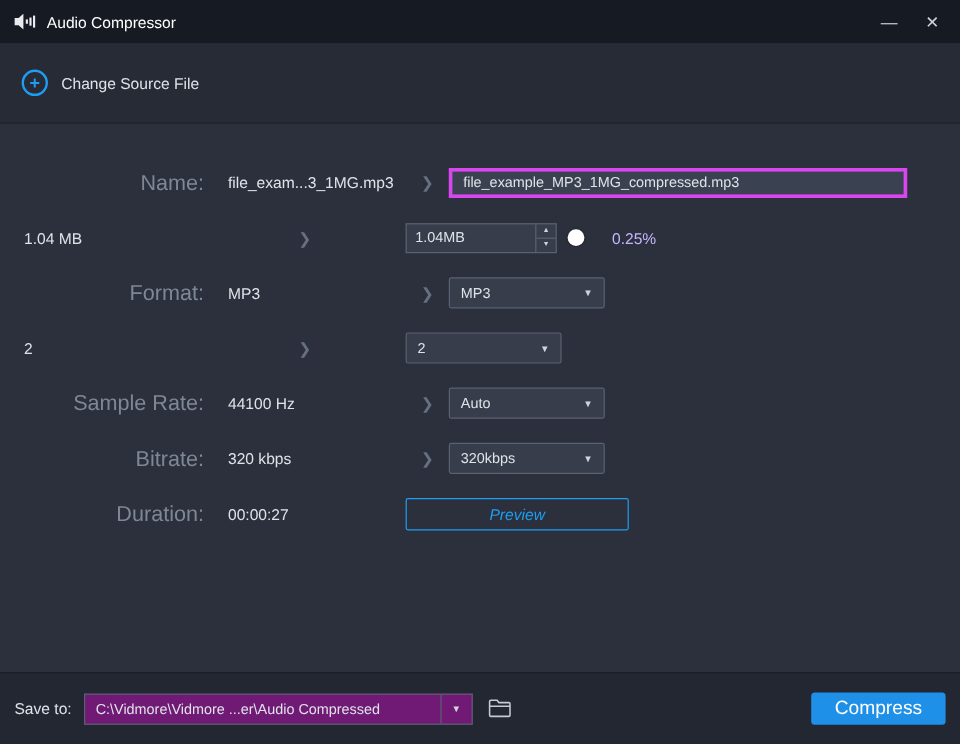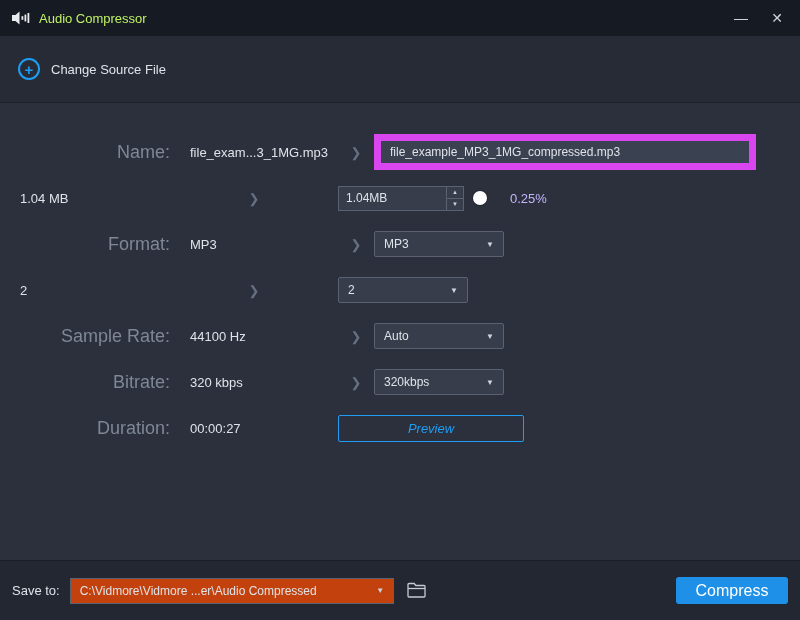--- a/index.html
+++ b/index.html
@@ -9,21 +9,21 @@
     background: #2b303c;
     overflow: hidden;
   }
   .window { width: 800px; height: 620px; display: flex; flex-direction: column; }
 
   
   .titlebar {
     height: 36px; background: #161a22; display: flex; align-items: center;
     padding: 0 6px 0 12px; gap: 9px; flex: 0 0 auto;
   }
-  .title { color: #bef264; font-size: 13px; }
+  .title { color: #ffffff; font-size: 13px; }
   .win-controls { margin-left: auto; display: flex; gap: 2px; }
   .win-btn {
     width: 34px; height: 28px; background: transparent; border: none;
     color: #cfd3da; font-size: 14px; cursor: pointer; line-height: 28px;
   }
 
   
   .header {
     height: 67px; background: #262b36; border-bottom: 1px solid #1d222c;
     display: flex; align-items: center; padding: 0 18px; flex: 0 0 auto;
@@ -39,21 +39,21 @@
   }
 
   
   .main { flex: 1 1 auto; padding-top: 26px; }
   .row { display: grid; grid-template-columns: 170px 168px 36px 1fr; align-items: center; height: 46px; }
   .label { text-align: right; color: #7f8795; font-size: 18px; }
   .value { color: #dfe3e9; font-size: 13px; padding-left: 20px; }
   .chev { color: #667080; font-size: 13px; text-align: center; user-select: none; }
 
   .text-input {
-    width: 382px; height: 36px; background: #3a4150; border: 7px solid #d946ef;
+    width: 382px; height: 25px; background: #3a4150; border: 3px solid #d946ef;
     color: #dfe3e9; font-size: 12px; padding: 0 9px; outline: none;
   }
 
   .size-control { display: flex; align-items: center; }
   .spin-input {
     width: 126px; height: 25px; display: flex; border: 1px solid #5a6170;
     background: #373d4a;
   }
   .spin-input input {
     flex: 1; min-width: 0; background: transparent; border: none; outline: none;
@@ -87,21 +87,21 @@
     border: 1px solid #1e9df2; border-radius: 2px; color: #1e9df2;
     font-size: 13px; cursor: pointer; font-style: italic;
   }
 
   
   .footer {
     height: 60px; background: #222732; border-top: 1px solid #191d26;
     display: flex; align-items: center; padding: 0 12px; gap: 10px; flex: 0 0 auto;
   }
   .save-label { color: #dfe3e9; font-size: 13px; }
-  .path-combo { display: flex; height: 26px; border: 1px solid #5a6170; background: #c2410c; width: 324px; }
+  .path-combo { display: flex; height: 26px; border: 1px solid #5a6170; background: #701a75; width: 324px; }
   .path-input {
     flex: 1; min-width: 0; border: none; background: transparent; outline: none;
     color: #dfe3e9; font-size: 12px; padding: 0 9px;
   }
   .path-caret {
     width: 26px; border: none; border-left: 1px solid #5a6170; background: transparent;
     color: #cfd3da; font-size: 8px; cursor: pointer;
   }
   .folder-btn { background: transparent; border: none; cursor: pointer; padding: 2px; display: flex; align-items: center; }
   .compress-btn {

